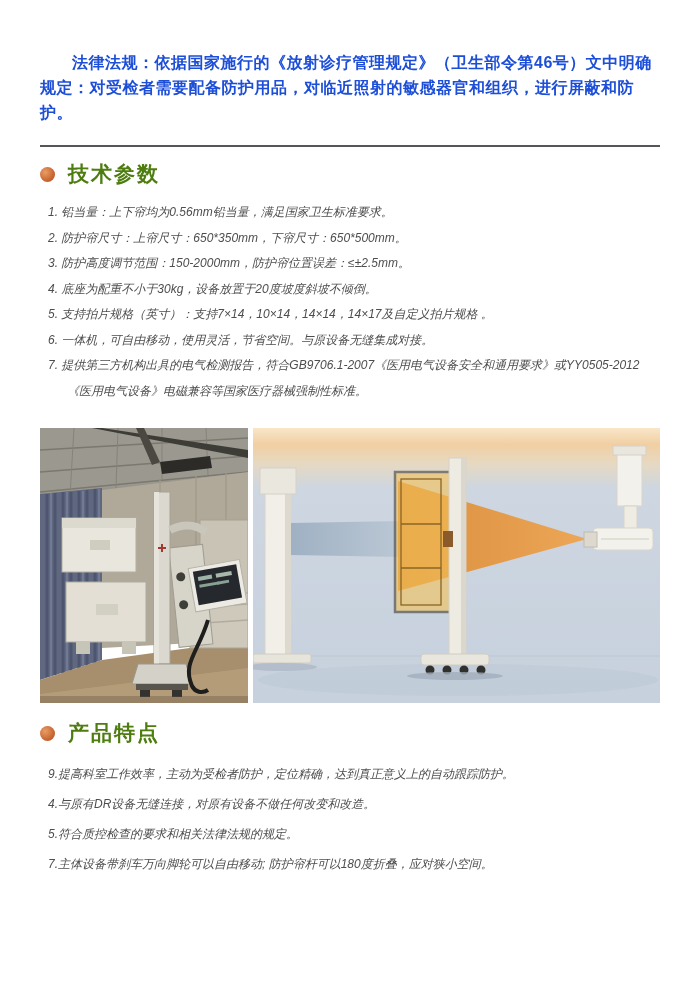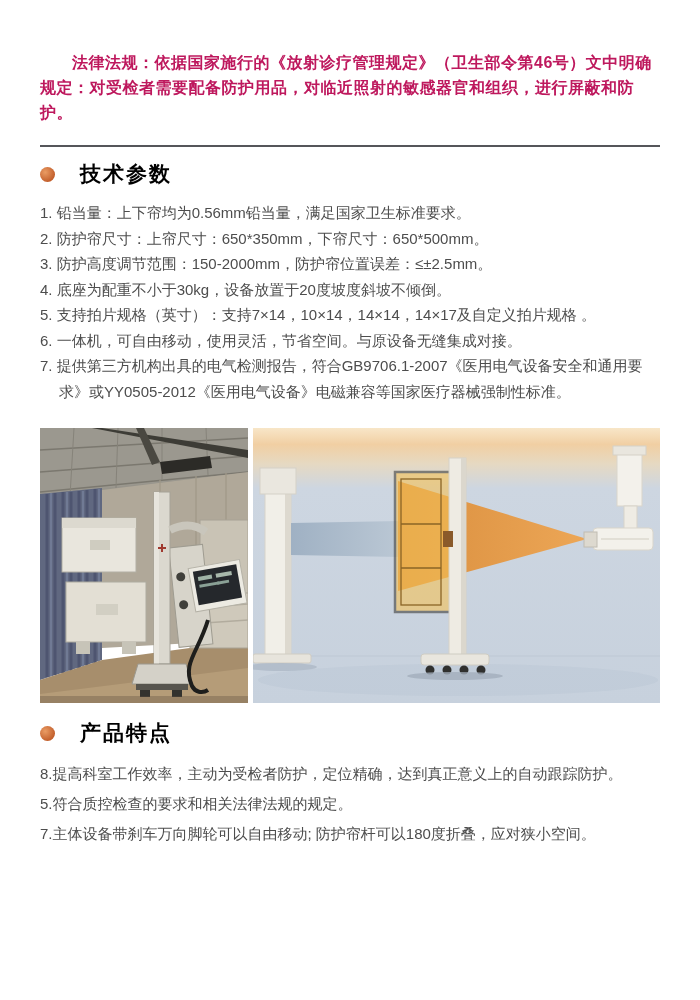--- a/index.html
+++ b/index.html
@@ -7,21 +7,21 @@
   body {
     width: 700px; height: 1000px;
     background: #ffffff;
     font-family: "Liberation Sans", "DejaVu Sans", sans-serif;
     overflow: hidden;
   }
   .page { padding: 50px 40px 0 40px; }
 
   .legal {
     margin: 0 0 20px 0;
-    color: #be185d;
+    color: #1d4ed8;
     font-size: 16px;
     font-weight: bold;
     line-height: 25px;
     letter-spacing: 0.5px;
     text-indent: 2em;
   }
 
   .divider {
     border: 0;
     border-top: 2px solid #55565a;
@@ -34,33 +34,34 @@
     gap: 11px;
     height: 34px;
   }
   .dot {
     width: 15px; height: 15px;
     border-radius: 50%;
     background: radial-gradient(circle at 35% 35%, #ea9c64, #c25e2b 72%, #d98a55 100%);
     flex: 0 0 auto;
   }
   .section-title {
-    margin: 14px;
+    margin: 2px;
     font-size: 21px;
     font-weight: bold;
-    color: #000000;
+    color: #4d7c0f;
     letter-spacing: 2px;
   }
 
   ul.plist {
     list-style: none;
-    margin: 9px 0 0 0;
+    margin: 9px 0 0 8px;
     padding: 0;
-    font-size: 15px;
+    font-size: 12px;
     color: #4d4d4d;
+    font-style: italic;
   }
   ul.tech-list li {
     line-height: 25.5px;
     padding-left: 19px;
     text-indent: -19px;
   }
   ul.features-list li { line-height: 30px; }
 
   .images-row {
     display: flex;
@@ -217,19 +218,20 @@
 
   </div>
 
   <div class="features-block">
     <div class="section-header">
       <span class="dot"></span>
       <h2 class="section-title">产品特点</h2>
     </div>
 
     <ul class="plist features-list">
-      <li>8.提高科室工作效率，主动为受检者防护，定位精确，达到真正意义上的自动跟踪防护。</li>
+      <li>9.提高科室工作效率，主动为受检者防护，定位精确，达到真正意义上的自动跟踪防护。</li>
+      <li>4.与原有DR设备无缝连接，对原有设备不做任何改变和改造。</li>
       <li>5.符合质控检查的要求和相关法律法规的规定。</li>
       <li>7.主体设备带刹车万向脚轮可以自由移动; 防护帘杆可以180度折叠，应对狭小空间。</li>
     </ul>
   </div>
 
 </div>
 
 </body></html>

